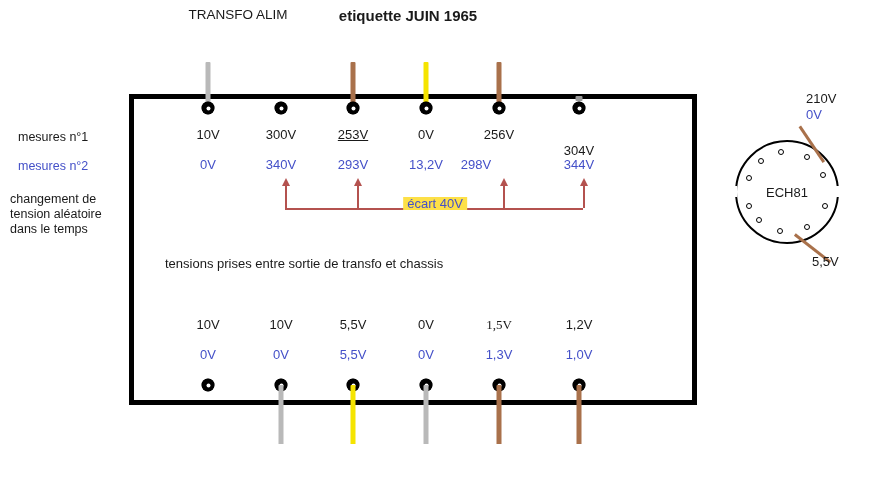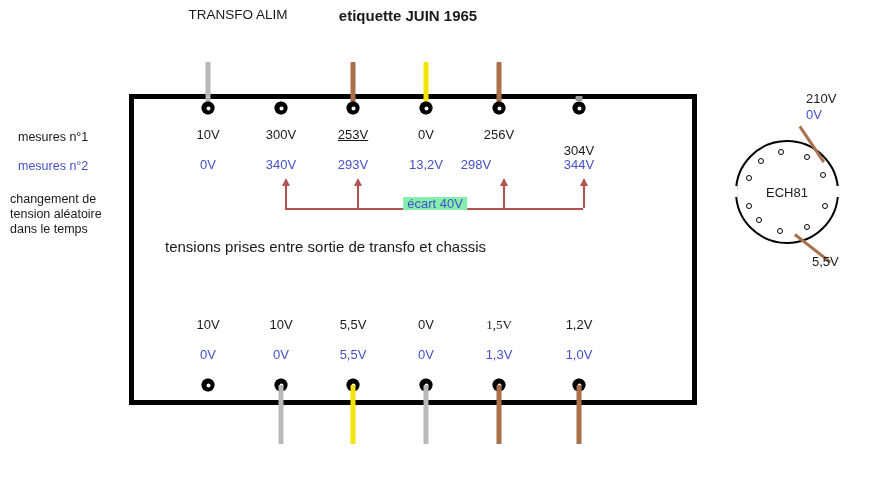--- a/index.html
+++ b/index.html
@@ -155,21 +155,21 @@
   <div class="txt center" style="left:408px; top:8px; font-size:15px;font-weight:bold;">etiquette JUIN 1965</div>
 
   <div class="txt label-left" style="left:18px; top:131px;">mesures n°1</div>
   <div class="txt label-left blue" style="left:18px; top:160px;">mesures n°2</div>
   <div class="txt label-left multiline" style="left:10px; top:192px;">changement de
 tension aléatoire
 dans le temps</div>
 
   <div id="transfo-box"></div>
 
-  <div class="txt" style="left:165px; top:239px; font-size:15px;">tensions prises entre sortie de transfo et chassis</div>
+  <div class="txt" style="left:165px; top:257px; font-size:13px;">tensions prises entre sortie de transfo et chassis</div>
 
   <div id="top-wires-layer">
       <div class="wire grey" style="left: 208px; top: 62px; height: 46px;"></div>
       <div class="wire brown" style="left: 353px; top: 62px; height: 46px;"></div>
       <div class="wire yellow" style="left: 426px; top: 62px; height: 46px;"></div>
       <div class="wire brown" style="left: 499px; top: 62px; height: 46px;"></div>
       <div class="wire stub" style="left: 579px; top: 96px; height: 5px; width: 7px;"></div>
     </div>
   <div id="top-terminals-layer">
       <div class="terminal" style="left: 208px; top: 108px;"></div>
@@ -197,21 +197,21 @@
   <div id="ecart-group">
       <div class="" style="position: absolute; left: 285px; top: 208px; width: 298px; height: 2px; background: rgb(180, 82, 79);"></div>
       <div class="" style="position: absolute; left: 285px; top: 183px; width: 2px; height: 25px; background: rgb(180, 82, 79);"></div>
       <div class="" style="position: absolute; left: 286px; top: 178px; width: 0px; height: 0px; border-left: 4px solid transparent; border-right: 4px solid transparent; border-bottom: 8px solid rgb(180, 82, 79); transform: translateX(-50%);"></div>
       <div class="" style="position: absolute; left: 357px; top: 183px; width: 2px; height: 25px; background: rgb(180, 82, 79);"></div>
       <div class="" style="position: absolute; left: 358px; top: 178px; width: 0px; height: 0px; border-left: 4px solid transparent; border-right: 4px solid transparent; border-bottom: 8px solid rgb(180, 82, 79); transform: translateX(-50%);"></div>
       <div class="" style="position: absolute; left: 503px; top: 183px; width: 2px; height: 25px; background: rgb(180, 82, 79);"></div>
       <div class="" style="position: absolute; left: 504px; top: 178px; width: 0px; height: 0px; border-left: 4px solid transparent; border-right: 4px solid transparent; border-bottom: 8px solid rgb(180, 82, 79); transform: translateX(-50%);"></div>
       <div class="" style="position: absolute; left: 583px; top: 183px; width: 2px; height: 25px; background: rgb(180, 82, 79);"></div>
       <div class="" style="position: absolute; left: 584px; top: 178px; width: 0px; height: 0px; border-left: 4px solid transparent; border-right: 4px solid transparent; border-bottom: 8px solid rgb(180, 82, 79); transform: translateX(-50%);"></div>
-      <div class="txt center blue" style="left: 435px; top: 197px; background: #86efac; padding: 0px 4px;">écart 40V</div>
+      <div class="txt center blue" style="left: 435px; top: 197px; background: #fde047; padding: 0px 4px;">écart 40V</div>
     </div>
 
   <div id="bottom-values-layer">
       <div class="txt center" style="left: 208px; top: 318px;">10V</div>
       <div class="txt center blue" style="left: 208px; top: 348px;">0V</div>
       <div class="txt center" style="left: 281px; top: 318px;">10V</div>
       <div class="txt center blue" style="left: 281px; top: 348px;">0V</div>
       <div class="txt center" style="left: 353px; top: 318px;">5,5V</div>
       <div class="txt center blue" style="left: 353px; top: 348px;">5,5V</div>
       <div class="txt center" style="left: 426px; top: 318px;">0V</div>

